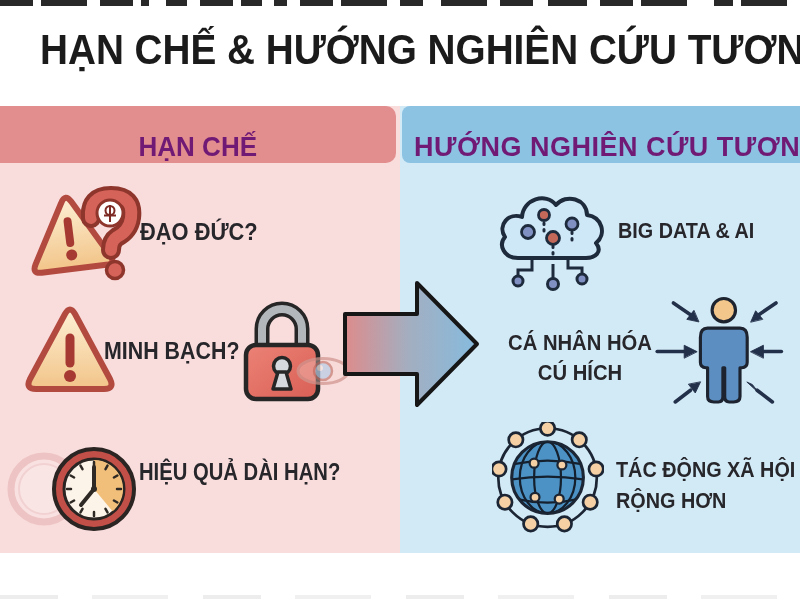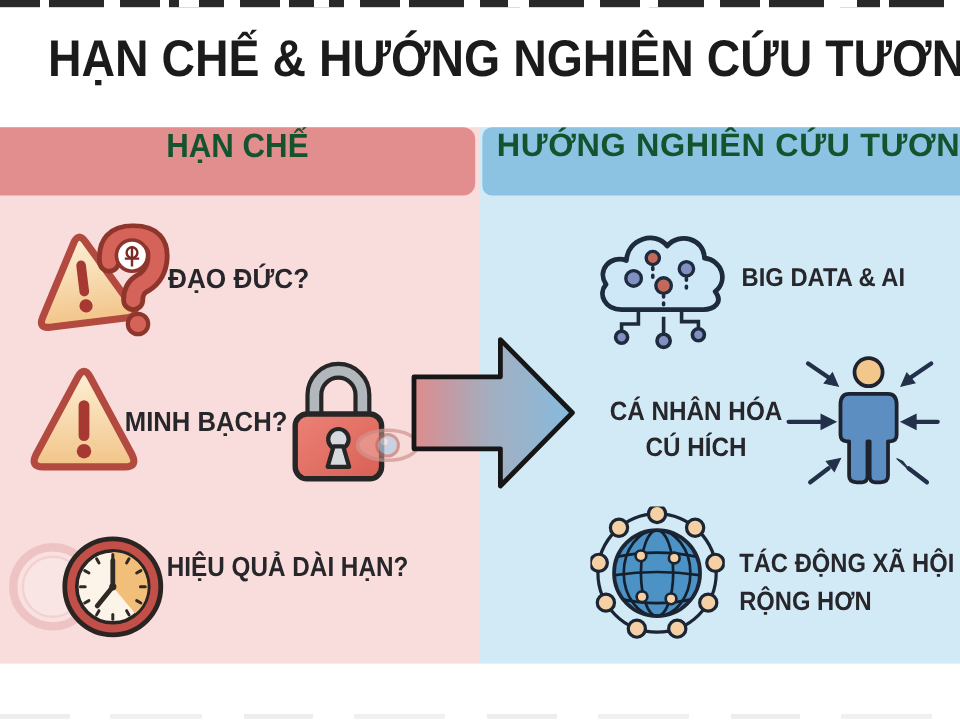--- a/index.html
+++ b/index.html
@@ -20,22 +20,22 @@
   }
   .title{
     position:absolute;left:0;top:24px;width:800px;text-align:center;
     font-size:43px;font-weight:bold;color:#1b1b1b;white-space:nowrap;
     transform:scaleX(.90);transform-origin:50% 50%;letter-spacing:0px;line-height:50px;
   }
   .col{position:absolute;top:106px;width:400px;height:447px;}
   .col-left{left:0;background:#f9dcdc;}
   .col-right{left:400px;background:#d2e9f6;}
   .header-bar{
-    position:absolute;top:106px;height:57px;display:flex;align-items:flex-start;
-    font-weight:bold;color:#14532d;overflow:hidden;
+    position:absolute;top:106px;height:57px;display:flex;align-items:flex-end;
+    font-weight:bold;color:#701a75;overflow:hidden;
   }
   .header-left{
     left:0;width:396px;background:#e28e8e;border-radius:0 10px 10px 0;
     justify-content:center;font-size:28px;
   }
   .header-left span{transform:scaleX(.93);transform-origin:50% 50%;white-space:nowrap;}
   .header-right{
     left:402px;width:398px;background:#8cc2e2;border-radius:8px 0 0 8px;
     justify-content:flex-start;padding-left:12px;font-size:27px;
   }

